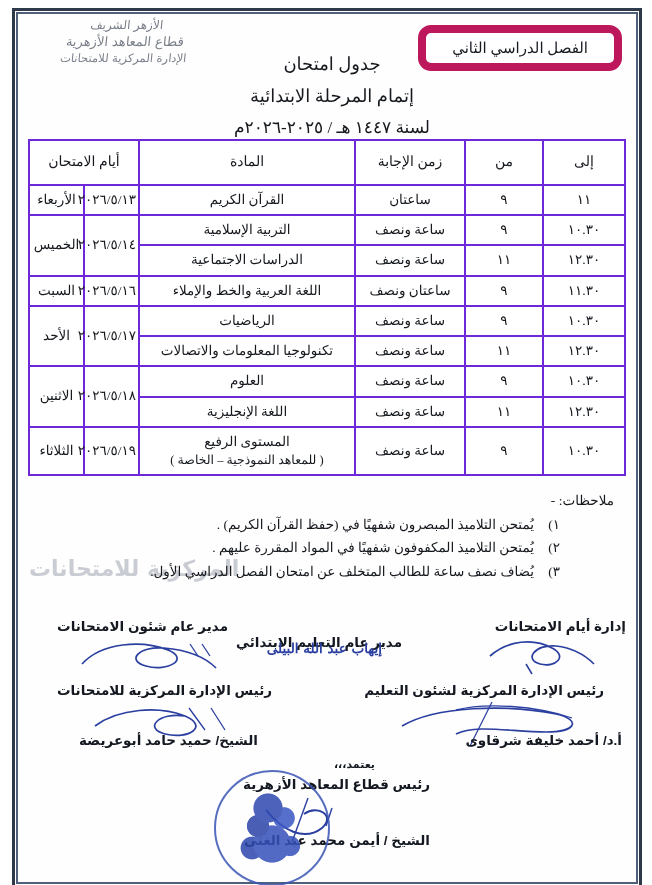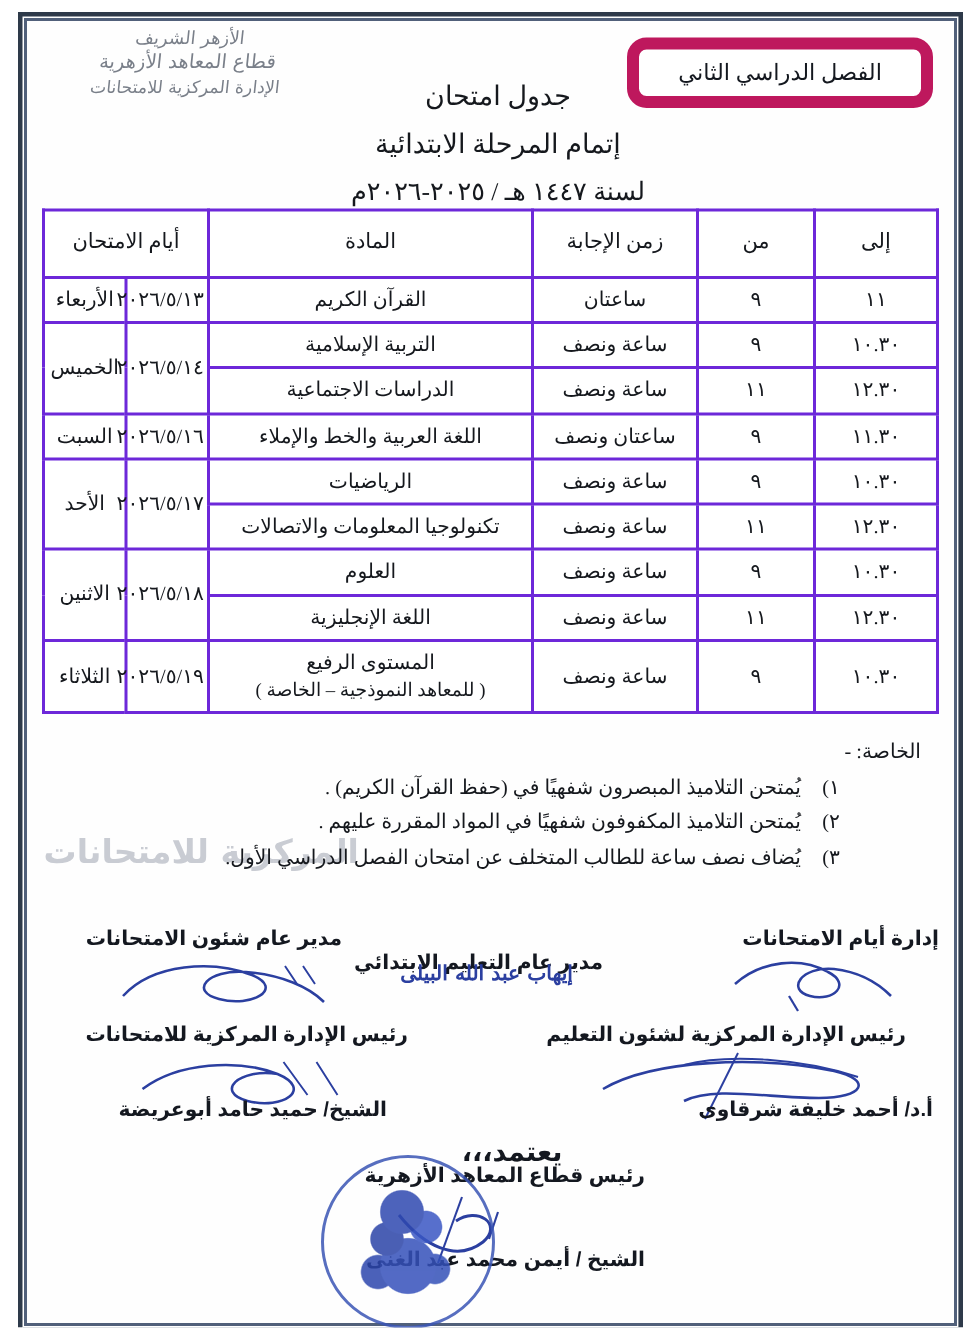--- a/index.html
+++ b/index.html
@@ -189,21 +189,21 @@
       radial-gradient(circle at 46% 30%, #2f49b0 0 16%, transparent 17%),
       radial-gradient(circle at 62% 40%, #3a57c4 0 12%, transparent 13%),
       radial-gradient(circle at 36% 48%, #2b44a8 0 13%, transparent 14%),
       radial-gradient(circle at 50% 66%, #3551bb 0 22%, transparent 23%),
       radial-gradient(circle at 30% 70%, #2c46ad 0 11%, transparent 12%),
       radial-gradient(circle at 68% 68%, #3350b8 0 10%, transparent 11%);
     filter:blur(.4px);
   }
   .approve{
     font-family:"Liberation Sans","DejaVu Sans",sans-serif;
-    font-size:18px;font-weight:bold;color:#141820;
+    font-size:11px;font-weight:bold;color:#141820;
   }
 </style>
 </head>
 <body>
 
 <div class="page-frame">
 <div class="page-inner">
 
   <div class="header">
 
@@ -300,21 +300,21 @@
               <td class="col-date date-cell" rowspan="1">٢٠٢٦/٥/١٩</td>
               <td class="col-day day-cell" rowspan="1">الثلاثاء</td>
             </tr>
           </tbody>
     </table>
   </div>
 
   <div class="watermark">المركزية للامتحانات</div>
 
   <div class="notes">
-    <div class="notes-title">الخاصة: -</div>
+    <div class="notes-title">ملاحظات: -</div>
     <div id="notes-list">
           <div class="note-row"><span class="note-num">١)</span><span>يُمتحن التلاميذ المبصرون شفهيًا في (حفظ القرآن الكريم) .</span></div>
           <div class="note-row"><span class="note-num">٢)</span><span>يُمتحن التلاميذ المكفوفون شفهيًا في المواد المقررة عليهم .</span></div>
           <div class="note-row"><span class="note-num">٣)</span><span>يُضاف نصف ساعة للطالب المتخلف عن امتحان الفصل الدراسي الأول.</span></div>
         </div>
   </div>
 
   <div class="sigs">
 
     <div class="sig-abs sig-role" style="right:4px;top:8px;">إدارة أيام الامتحانات</div>

